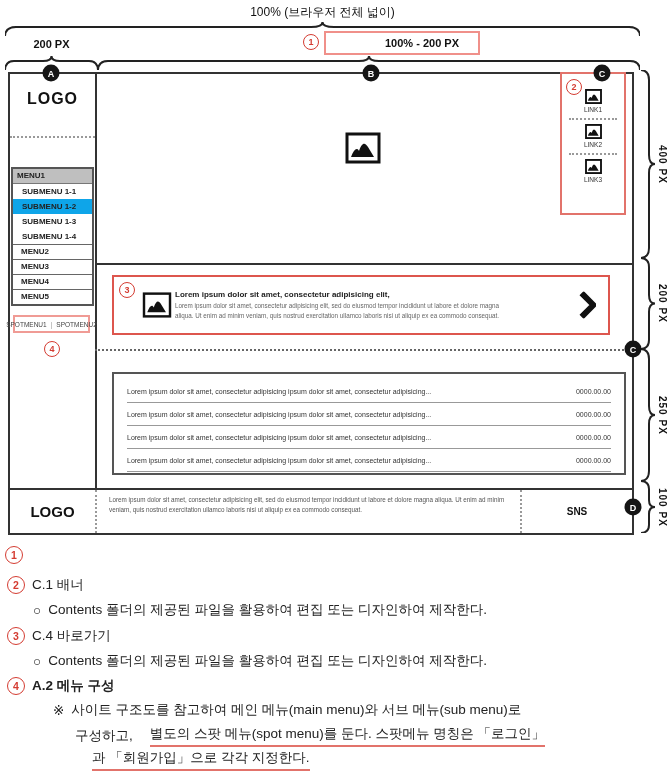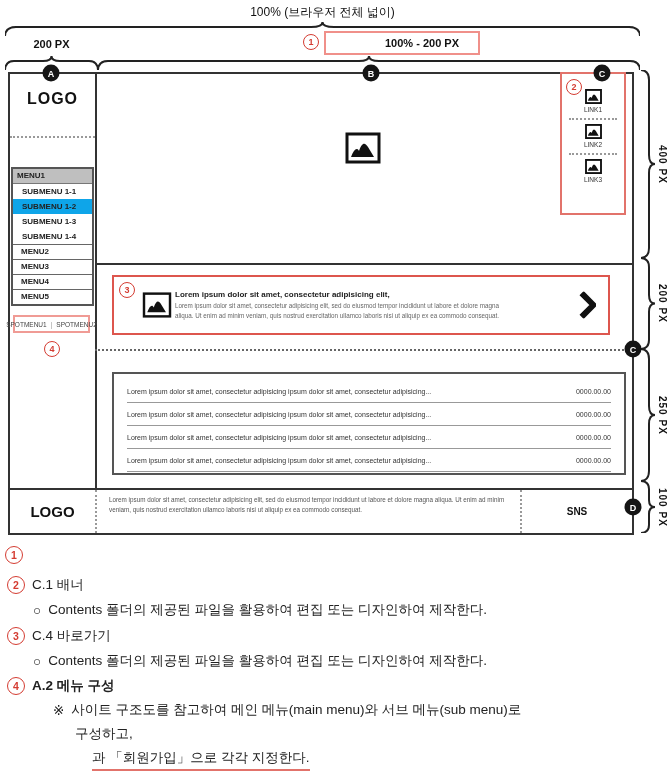--- a/index.html
+++ b/index.html
@@ -275,16 +275,17 @@
 <div class="note bold" style="left:7px;top:677px;">
   <span class="rnum big">4</span>
   <span>A.2 메뉴 구성</span>
 </div>
 <div class="note" style="left:53px;top:701px;">
   <span>※</span>
   <span>사이트 구조도를 참고하여 메인 메뉴(main menu)와 서브 메뉴(sub menu)로</span>
 </div>
 <div class="note" style="left:75px;top:725px;gap:17px;">
   <span>구성하고, </span>
+  <span class="u">별도의 스팟 메뉴(spot menu)를 둔다. 스팟메뉴 명칭은 「로그인」</span>
 </div>
 <div class="note" style="left:92px;top:749px;gap:0;">
   <span class="u">과 「회원가입」으로 각각 지정한다.</span>
 </div>
 
 </body></html>

